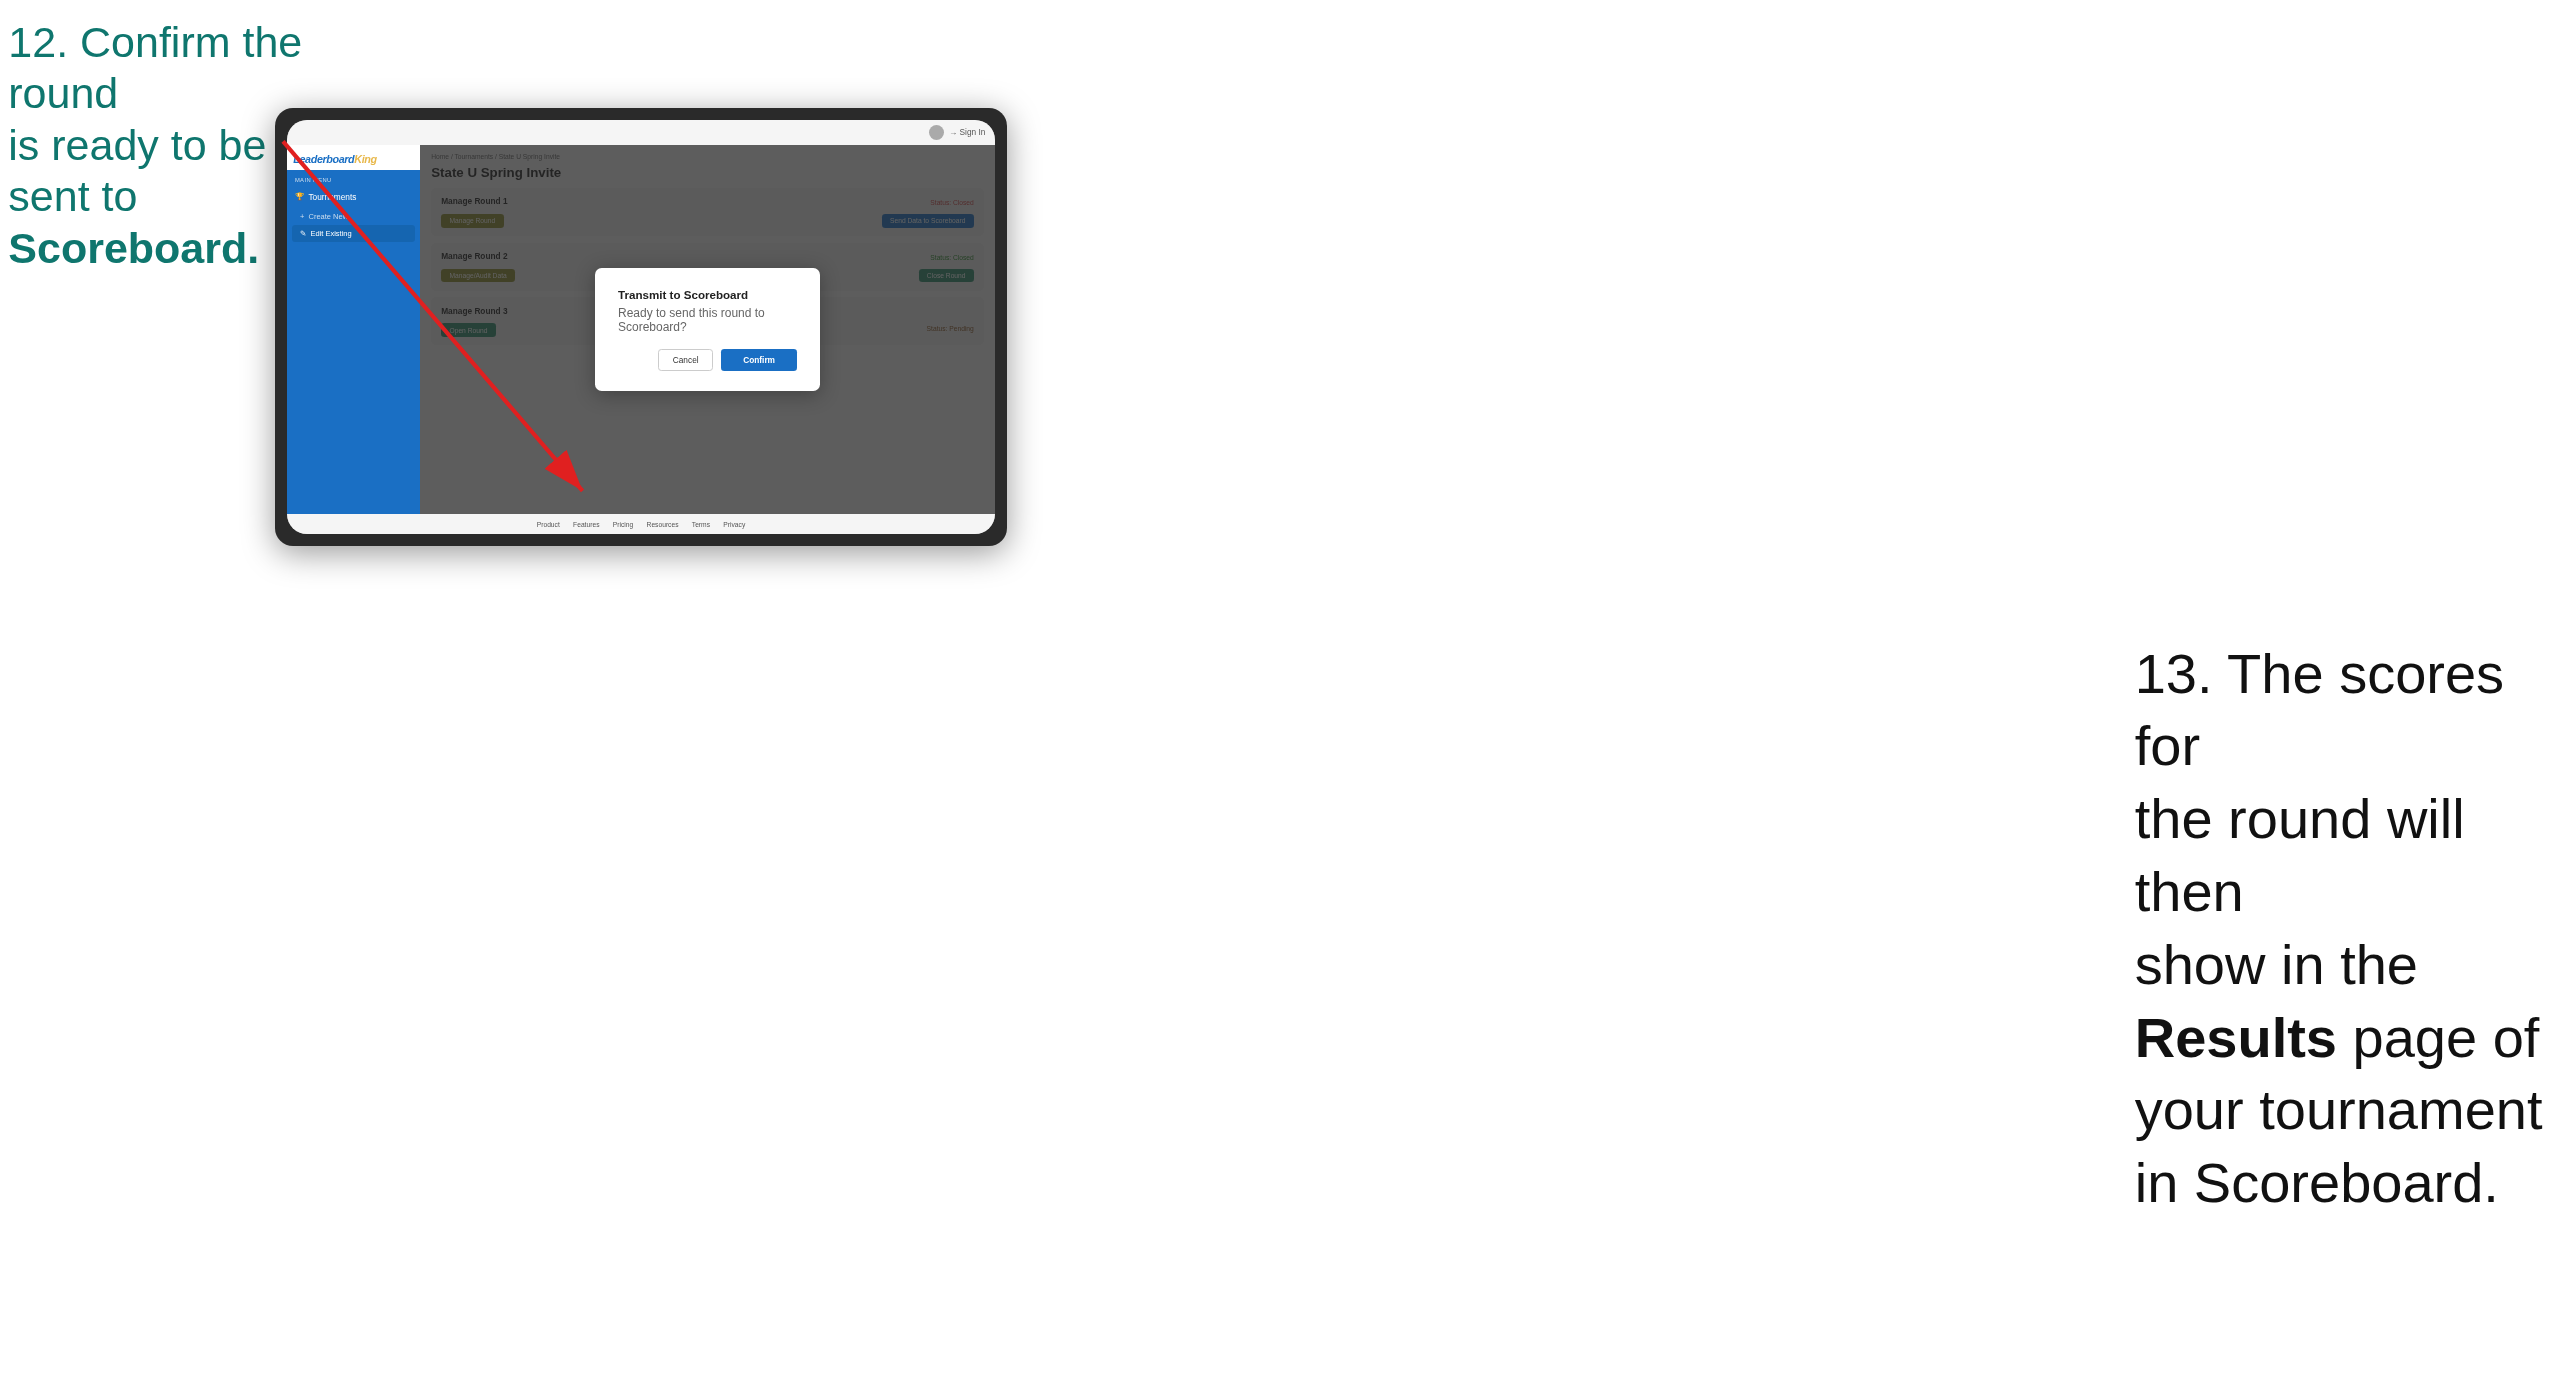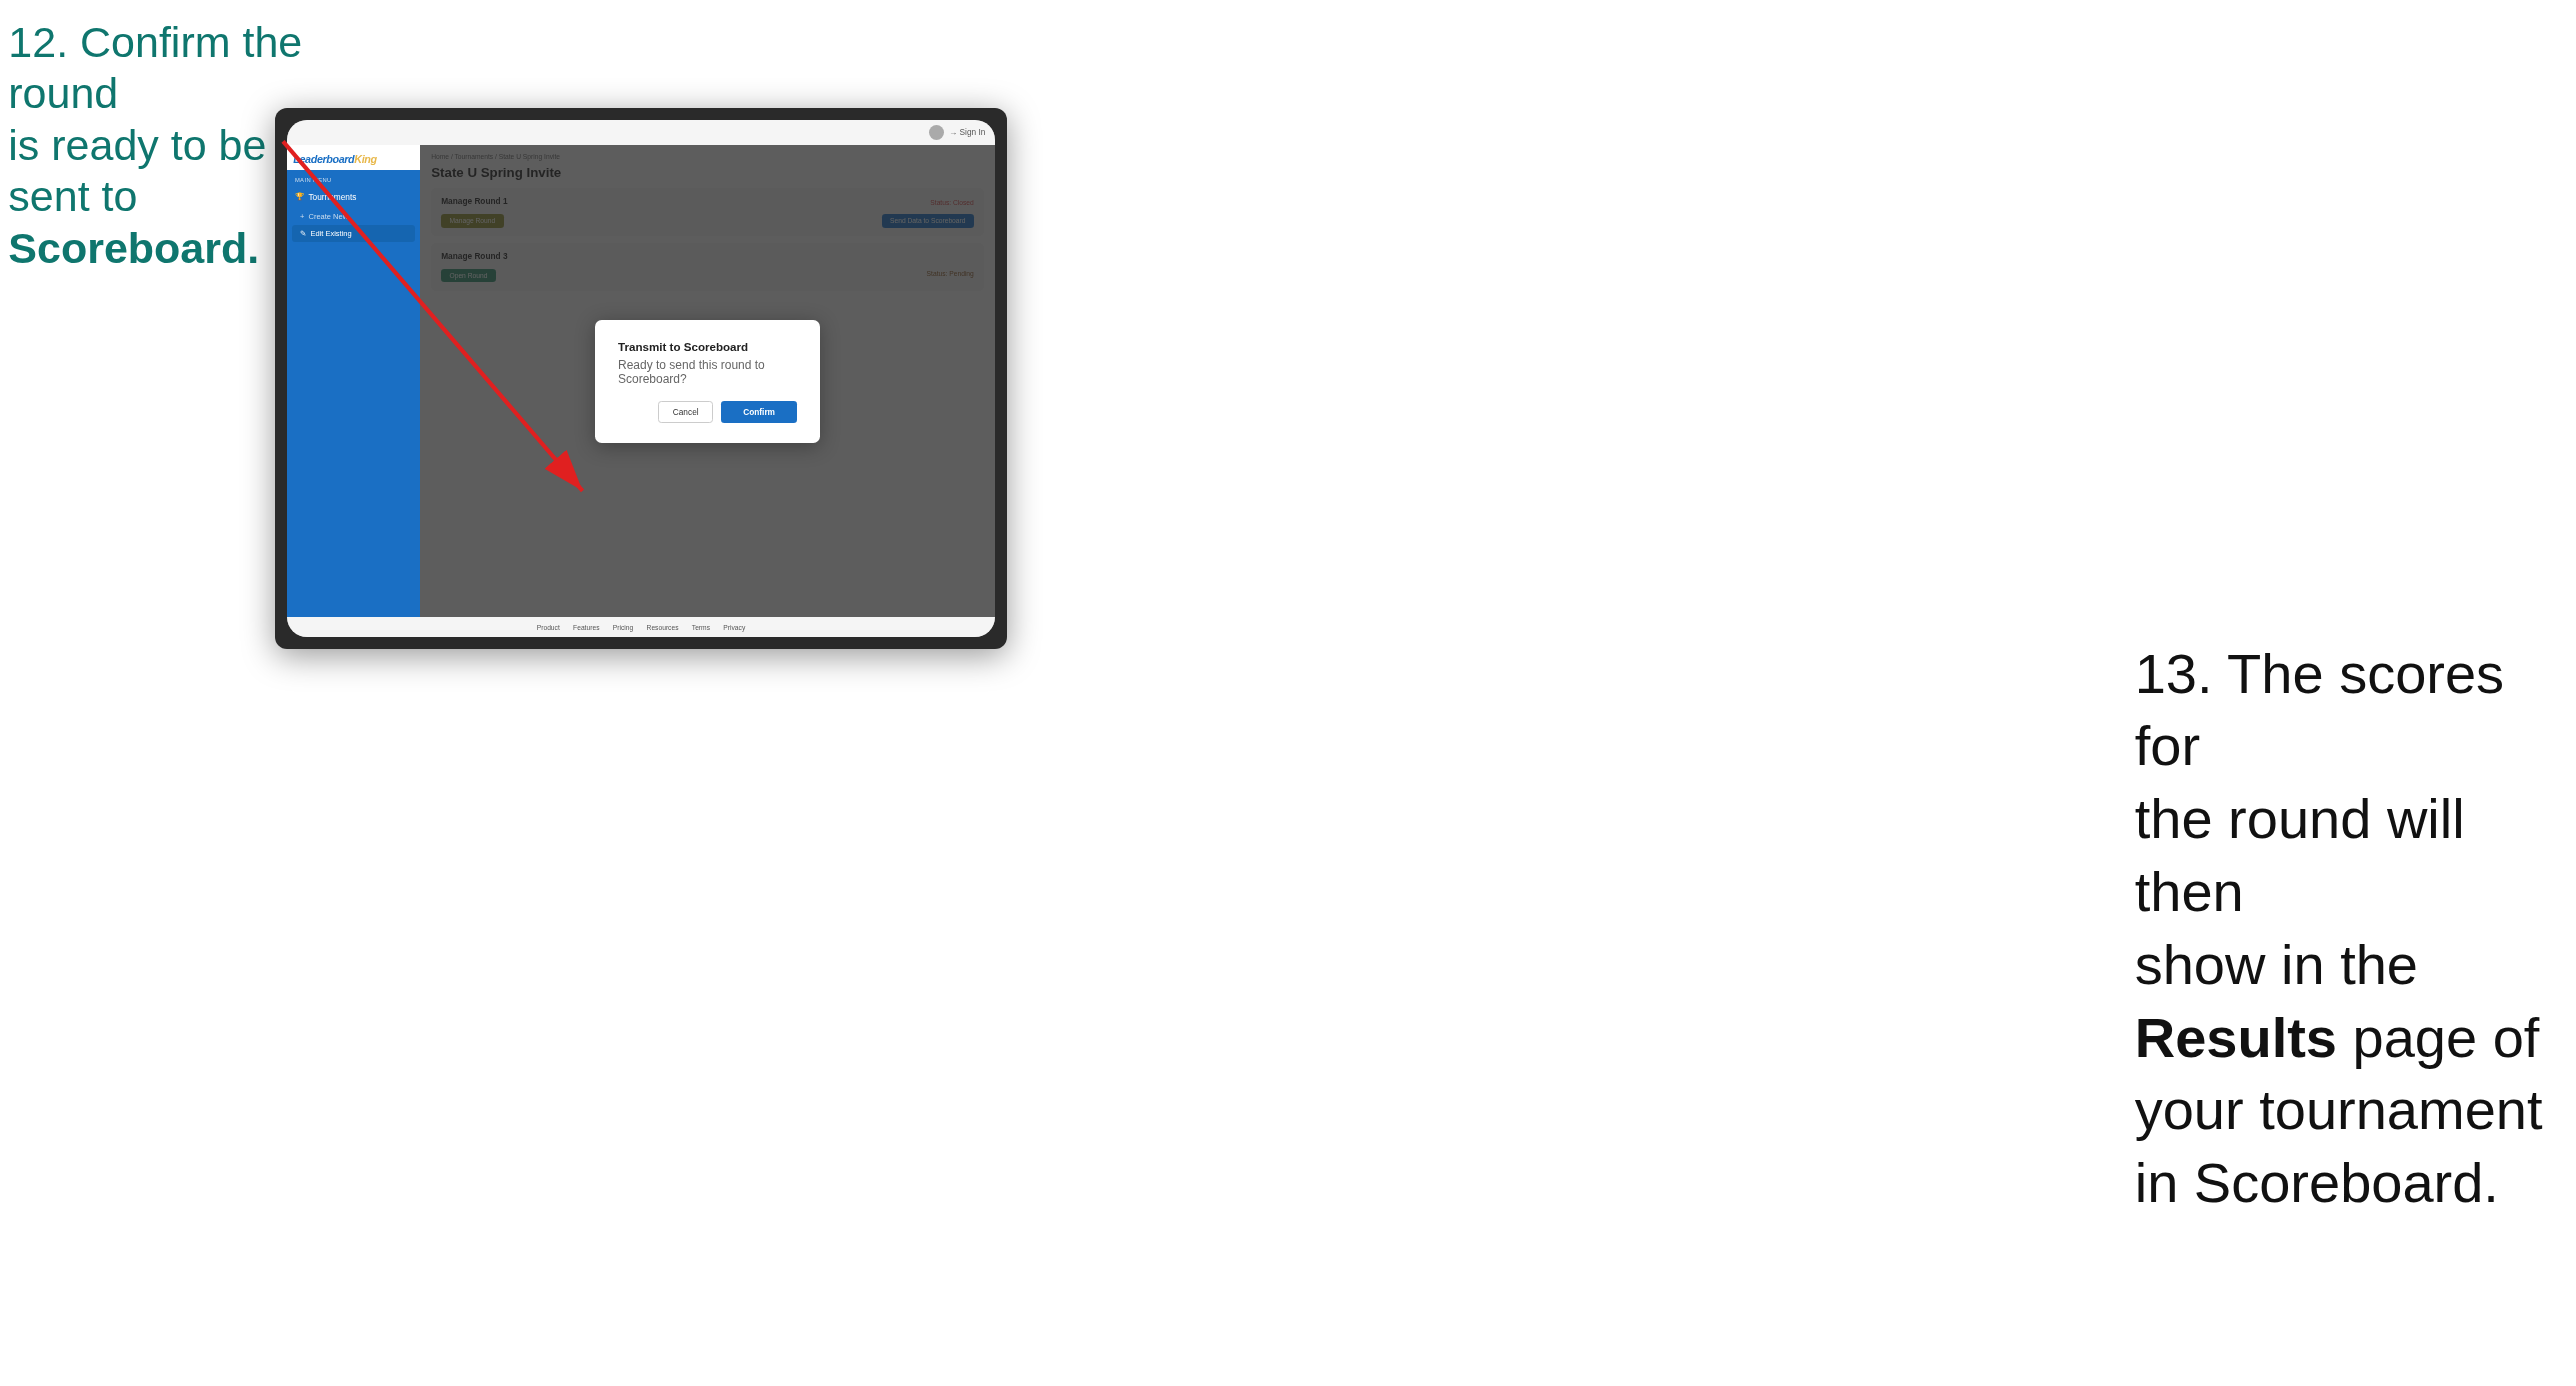--- a/index.html
+++ b/index.html
@@ -50,23 +50,23 @@
     .annotation-bottom strong {
       font-weight: 900;
     }
 
     
     .tablet-frame {
       position: absolute;
       top: 108px;
       left: 275px;
       width: 732px;
-      height: 541px;
+      height: 438px;
       background: #2a2a2a;
-      border-radius: 12px;
+      border-radius: 18px;
       padding: 11.6px;
       box-shadow: 0 6.7px 33px rgba(0,0,0,0.4);
     }
     .tablet-screen {
       width: 100%;
       height: 100%;
       background: #888;
       border-radius: 20px;
       overflow: hidden;
       position: relative;
@@ -376,20 +376,30 @@
             <div class="round-left">
               <div class="round-title">Manage Round 1</div>
               <button class="round-btn btn-olive">Manage Round</button>
             </div>
             <div class="round-right">
               <div class="round-status status-closed">Status: Closed</div>
               <button class="round-btn btn-blue">Send Data to Scoreboard</button>
             </div>
           </div>
 
+          <div class="round-card">
+            <div class="round-left">
+              <div class="round-title">Manage Round 2</div>
+              <button class="round-btn btn-olive">Manage/Audit Data</button>
+            </div>
+            <div class="round-right">
+              <div class="round-status status-open">Status: Closed</div>
+              <button class="round-btn btn-teal">Close Round</button>
+            </div>
+          </div>
 
           <div class="round-card">
             <div class="round-left">
               <div class="round-title">Manage Round 3</div>
               <button class="round-btn btn-teal">Open Round</button>
             </div>
             <div class="round-right">
               <div class="round-status status-pending">Status: Pending</div>
             </div>
           </div>

